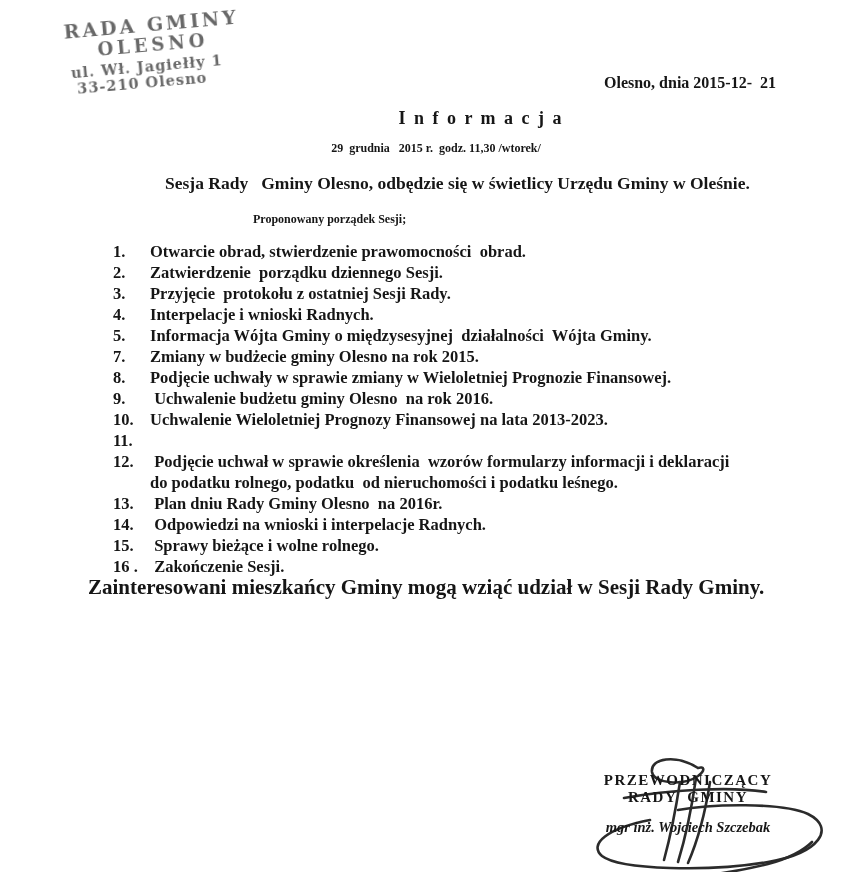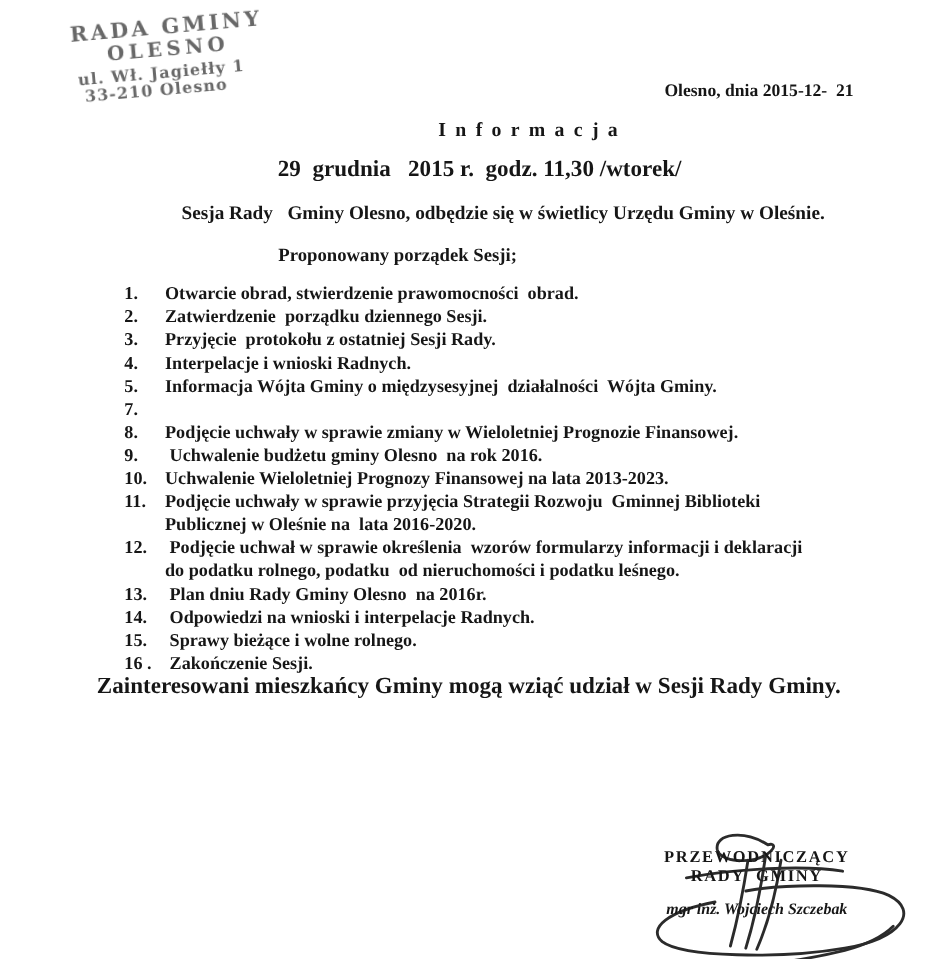--- a/index.html
+++ b/index.html
@@ -53,31 +53,31 @@
     transform: translateX(45px);
     letter-spacing: 2px;
     font-size: 18px;
   }
   .intro { margin-top: 14px; font-size: 17.5px; line-height: 24px; }
   .intro .first { text-indent: 75px; }
 
   .session-datetime {
     margin-top: 12px;
     text-align: center;
-    font-size: 21px;
+    font-size: 12px;
   }
   .venue {
     margin-top: 17px;
     text-indent: 77px;
     font-size: 17.5px;
   }
   .agenda-heading {
     margin-top: 18px;
     margin-left: 165px;
-    font-size: 17px;
+    font-size: 12px;
   }
 
   .agenda { margin-top: 14px; font-size: 16.5px; line-height: 21px; }
   .agenda-row { display: flex; padding-left: 25px; }
   .agenda-num { flex: none; width: 37px; white-space: pre; }
   .agenda-text { white-space: pre; }
 
   .closing { font-size: 21px; line-height: 21px; white-space: pre; }
 
   
@@ -145,37 +145,36 @@
       <div class="agenda-row">
         <span class="agenda-num">4.</span>
         <span class="agenda-text">Interpelacje i wnioski Radnych.</span>
       </div>
       <div class="agenda-row">
         <span class="agenda-num">5.</span>
         <span class="agenda-text">Informacja Wójta Gminy o międzysesyjnej  działalności  Wójta Gminy.</span>
       </div>
       <div class="agenda-row">
         <span class="agenda-num">7.</span>
+        <span class="agenda-text">Zmiany w budżecie gminy Olesno na rok 2015.</span>
       </div>
       <div class="agenda-row">
         <span class="agenda-num">8.</span>
         <span class="agenda-text">Podjęcie uchwały w sprawie zmiany w Wieloletniej Prognozie Finansowej.</span>
       </div>
       <div class="agenda-row">
         <span class="agenda-num">9.</span>
         <span class="agenda-text"> Uchwalenie budżetu gminy Olesno  na rok 2016.</span>
       </div>
       <div class="agenda-row">
         <span class="agenda-num">10.</span>
         <span class="agenda-text">Uchwalenie Wieloletniej Prognozy Finansowej na lata 2013-2023.</span>
       </div>
       <div class="agenda-row">
         <span class="agenda-num">11.</span>
-        <span class="agenda-text">Podjęcie uchwały w sprawie przyjęcia Strategii Rozwoju  Gminnej Biblioteki
-Publicznej w Oleśnie na  lata 2016-2020.</span>
       </div>
       <div class="agenda-row">
         <span class="agenda-num">12.</span>
         <span class="agenda-text"> Podjęcie uchwał w sprawie określenia  wzorów formularzy informacji i deklaracji
 do podatku rolnego, podatku  od nieruchomości i podatku leśnego.</span>
       </div>
       <div class="agenda-row">
         <span class="agenda-num">13.</span>
         <span class="agenda-text"> Plan dniu Rady Gminy Olesno  na 2016r.</span>
       </div>

